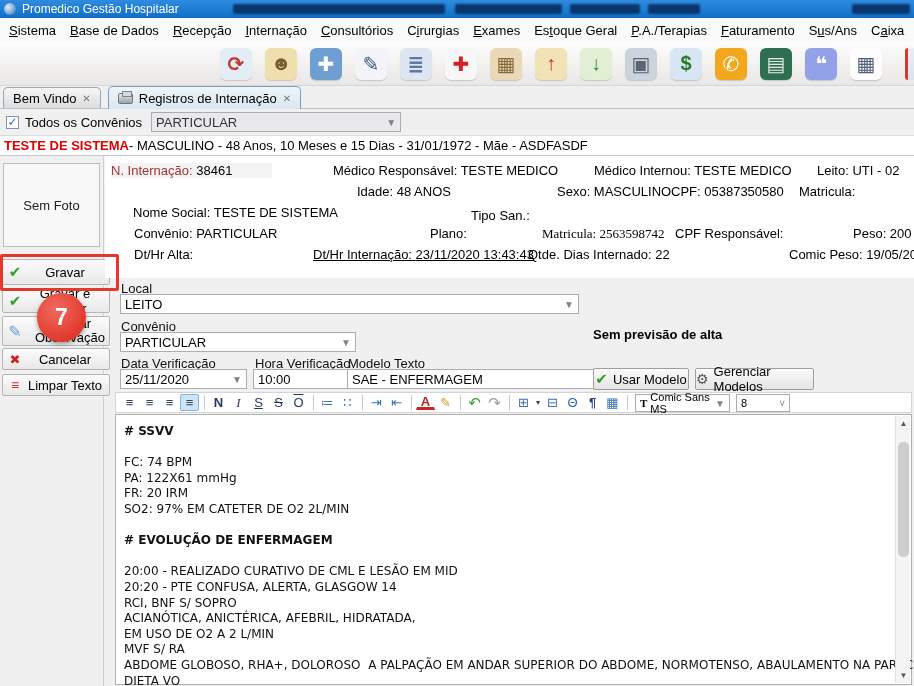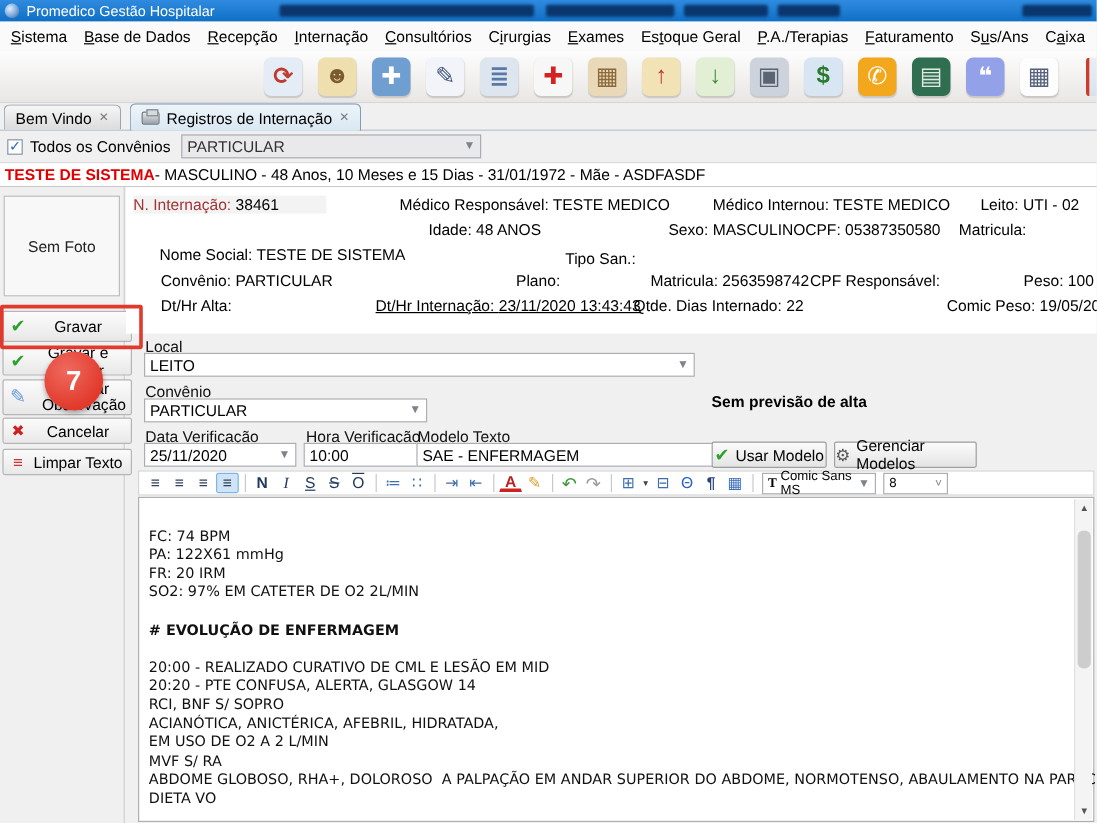--- a/index.html
+++ b/index.html
@@ -86,21 +86,21 @@
   .f-leito      { left:712px; top:7px; }
   .f-paciente   { left:25px;  top:28px; }
   .f-idade      { left:252px; top:28px; }
   .f-tiposan    { left:366px; top:28px;margin-top:24px; }
   .f-sexo       { left:452px; top:28px; }
   .f-cpf        { left:566px; top:28px; }
   .f-alergias   { left:694px; top:28px; }
   .f-nomesocial { left:28px;  top:49px; }
   .f-convenio   { left:29px;  top:70px; }
   .f-plano      { left:325px; top:70px; }
-  .f-matricula  { left:437px; top:70px; }
+  .f-matricula  { left:437px; top:70px;font-family:Liberation Serif, serif; }
   .f-cpfresp    { left:570px; top:70px; }
   .f-peso       { left:748px; top:70px; }
   .f-dtalta     { left:29px;  top:91px; }
   .f-dtint      { left:208px; top:91px;text-decoration:underline; }
   .f-qtdedias   { left:423px; top:91px; }
   .f-datapeso   { left:684px; top:91px; }
   
   .form-label { position:absolute; font-size:13px; color:#111; }
   .lb-local { left:121px; top:281px; } .cb-local { position:absolute; left:120px; top:294px; width:459px; }
   .lb-conv  { left:121px; top:319px; } .cb-conv  { position:absolute; left:120px; top:332px; width:236px; }
@@ -265,21 +265,21 @@
     <span class="field f-idade"><span class="lbl">Idade: </span><span class="val">48 ANOS</span></span>
     <span class="field f-tiposan"><span class="lbl">Tipo San.: </span><span class="val"></span></span>
     <span class="field f-sexo"><span class="lbl">Sexo: </span><span class="val">MASCULINO</span></span>
     <span class="field f-cpf"><span class="lbl">CPF: </span><span class="val">05387350580</span></span>
     <span class="field f-alergias"><span class="lbl">Matricula: </span><span class="val"></span></span>
     <span class="field f-nomesocial"><span class="lbl">Nome Social: </span><span class="val">TESTE DE SISTEMA</span></span>
     <span class="field f-convenio"><span class="lbl">Convênio: </span><span class="val">PARTICULAR</span></span>
     <span class="field f-plano"><span class="lbl">Plano: </span><span class="val"></span></span>
     <span class="field f-matricula"><span class="lbl">Matricula: </span><span class="val">2563598742</span></span>
     <span class="field f-cpfresp"><span class="lbl">CPF Responsável: </span><span class="val"></span></span>
-    <span class="field f-peso"><span class="lbl">Peso: </span><span class="val">100</span></span>
+    <span class="field f-peso"><span class="lbl">Peso: </span><span class="val">200</span></span>
     <span class="field f-dtalta"><span class="lbl">Dt/Hr Alta: </span><span class="val"></span></span>
     <span class="field f-dtint"><span class="lbl">Dt/Hr Internação: </span><span class="val">23/11/2020 13:43:43</span></span>
     <span class="field f-qtdedias"><span class="lbl">Qtde. Dias Internado: </span><span class="val">22</span></span>
     <span class="field f-datapeso"><span class="lbl">Comic Peso: </span><span class="val">19/05/2020</span></span>
   </div>
 
 <div class="form-label lb-local">Local</div>
 <div class="combo cb-local">
   <span>LEITO</span>
   <span class="arrow">▼</span>
@@ -354,20 +354,21 @@
       <span>Comic Sans MS</span>
       <span class="arrow">▼</span>
     </div>
     <div class="combo size-combo">
       <span>8</span>
       <span class="arrow">˅</span>
     </div>
   </div>
 <div class="ed-area">
   <div class="ed-lines" id="ed-lines">
+      <p class="b"># SSVV</p>
       <p>&nbsp;</p>
       <p>FC: 74 BPM</p>
       <p>PA: 122X61 mmHg</p>
       <p>FR: 20 IRM</p>
       <p>SO2: 97% EM CATETER DE O2 2L/MIN</p>
       <p>&nbsp;</p>
       <p class="b"># EVOLUÇÃO DE ENFERMAGEM</p>
       <p>&nbsp;</p>
       <p>20:00 - REALIZADO CURATIVO DE CML E LESÃO EM MID</p>
       <p>20:20 - PTE CONFUSA, ALERTA, GLASGOW 14</p>

